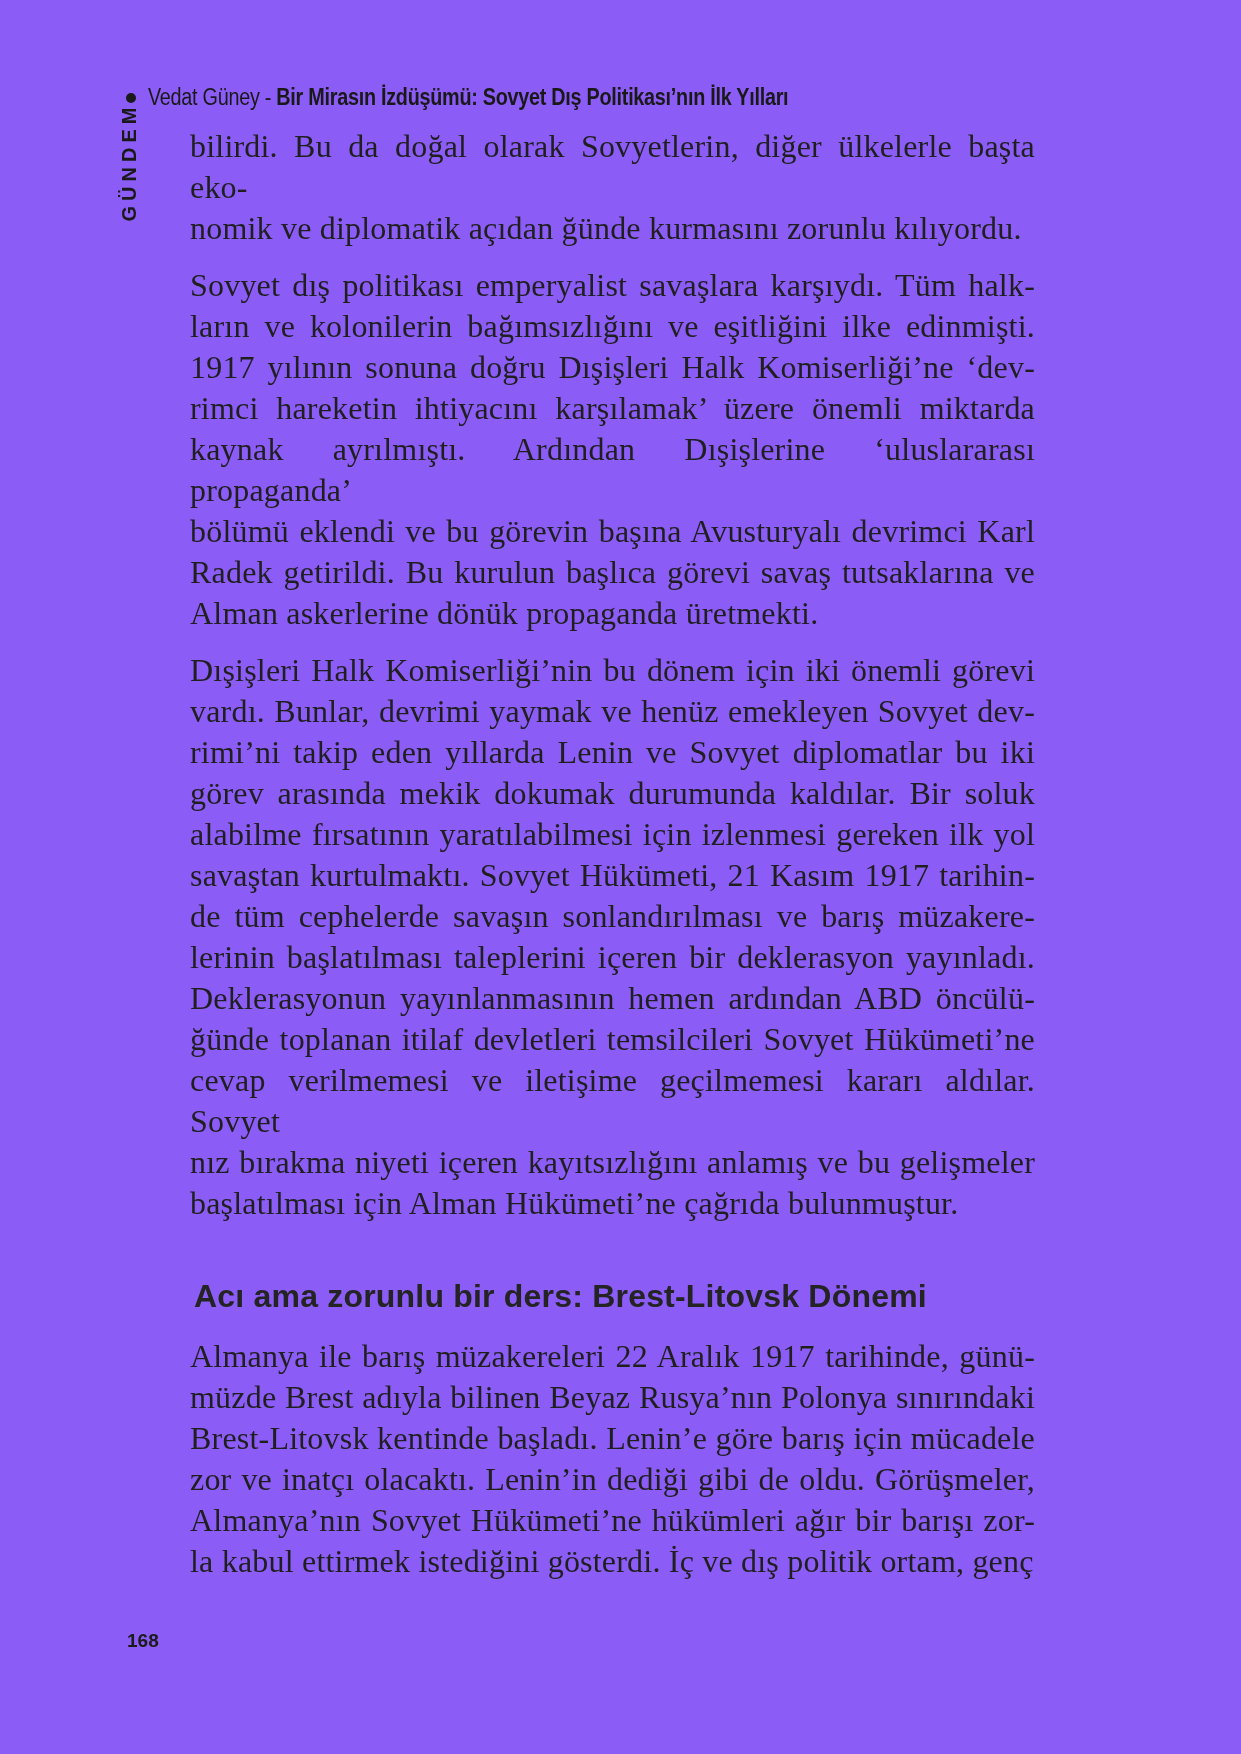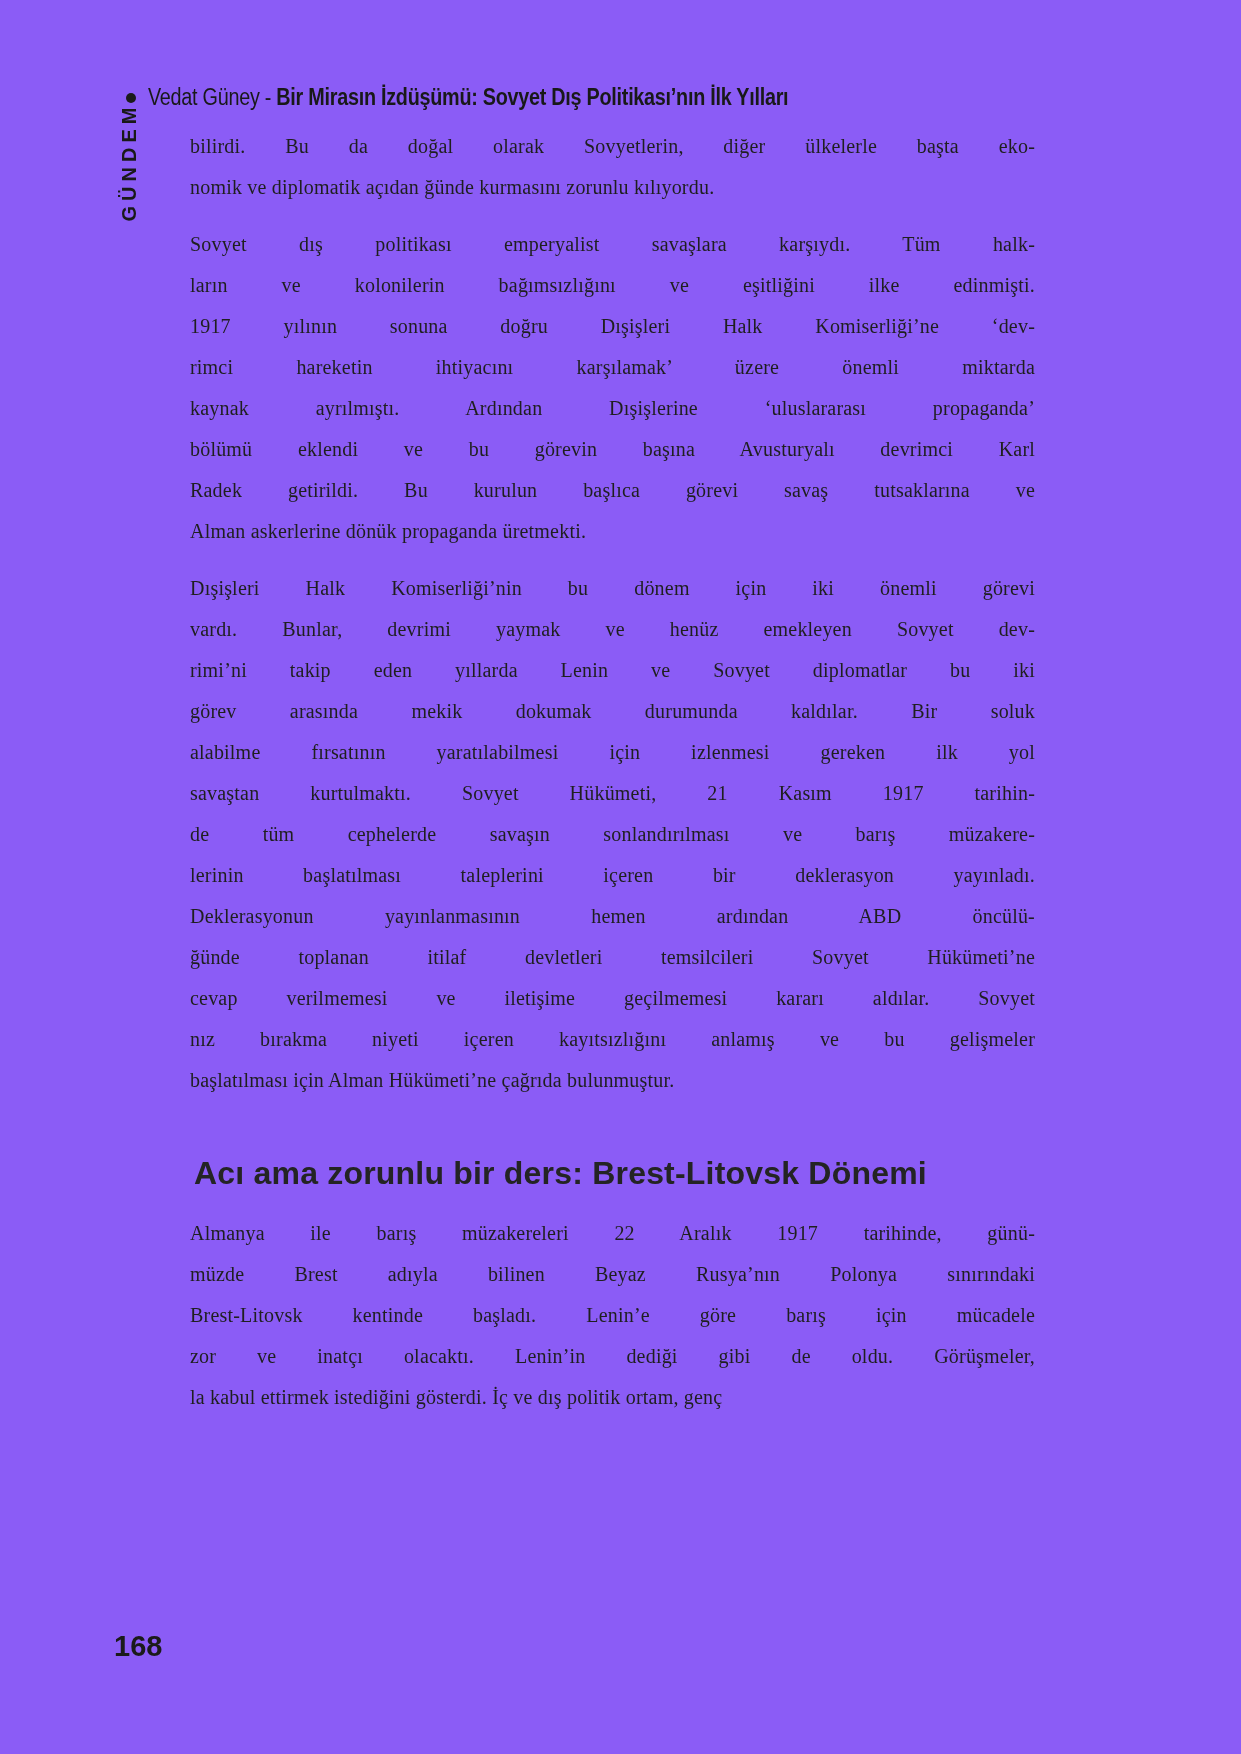--- a/index.html
+++ b/index.html
@@ -60,21 +60,21 @@
   }
 
   
   .column {
     position: absolute;
     left: 190px;
     top: 126px;
     width: 845px;
   }
   .para {
-    font-size: 20px;
+    font-size: 32px;
     line-height: 41px;
     margin: 0 0 16px 0;
     color: #1f1f1f;
   }
   .para .line {
     text-align: justify;
     text-align-last: justify;
     letter-spacing: 0.2px;
   }
   .para .line.last {
@@ -87,25 +87,25 @@
     font-size: 32px;
     letter-spacing: 0.2px;
     color: #242424;
     margin: 52px 0 20px 4px;
     line-height: 40px;
   }
 
   
   .page-number {
     position: absolute;
-    left: 114px;
+    left: 127px;
     top: 1630px;
     font-family: "Liberation Sans", sans-serif;
     font-weight: 700;
-    font-size: 29px;
+    font-size: 19px;
     color: #1b1b1b;
   }
 </style>
 </head>
 <body>
 
 <div class="page">
 
   <div class="header">
     <span class="bullet"></span>
@@ -145,19 +145,20 @@
         <div class="line">cevap verilmemesi ve iletişime geçilmemesi kararı aldılar. Sovyet</div>
         <div class="line">nız bırakma niyeti içeren kayıtsızlığını anlamış ve bu gelişmeler</div>
         <div class="line last">başlatılması için Alman Hükümeti’ne çağrıda bulunmuştur.</div>
       </div>
     <h2 class="section-heading">Acı ama zorunlu bir ders: Brest-Litovsk Dönemi</h2>
     <div class="para">
         <div class="line">Almanya ile barış müzakereleri 22 Aralık 1917 tarihinde, günü-</div>
         <div class="line">müzde Brest adıyla bilinen Beyaz Rusya’nın Polonya sınırındaki</div>
         <div class="line">Brest-Litovsk kentinde başladı. Lenin’e göre barış için mücadele</div>
         <div class="line">zor ve inatçı olacaktı. Lenin’in dediği gibi de oldu. Görüşmeler,</div>
+        <div class="line">Almanya’nın Sovyet Hükümeti’ne hükümleri ağır bir barışı zor-</div>
         <div class="line last">la kabul ettirmek istediğini gösterdi. İç ve dış politik ortam, genç</div>
       </div>
   </div>
 
   <div class="page-number">168</div>
 
 </div>
 
 </body></html>

